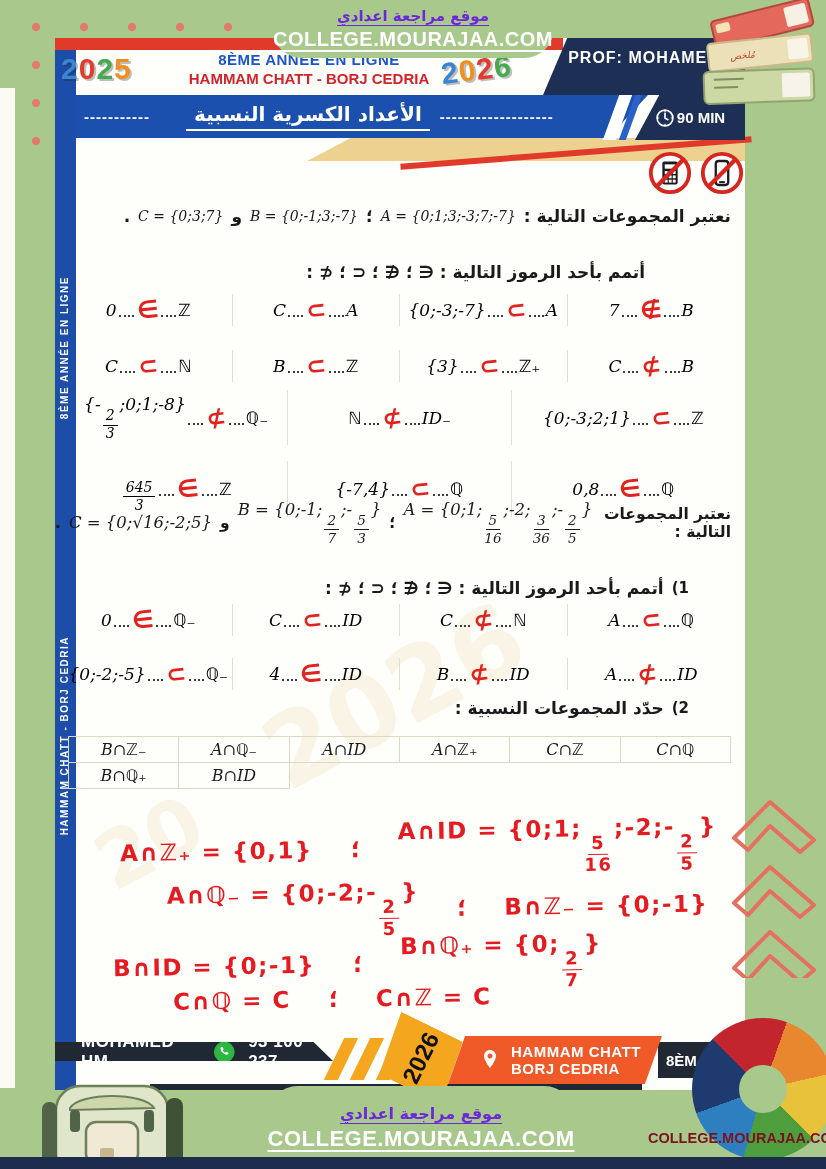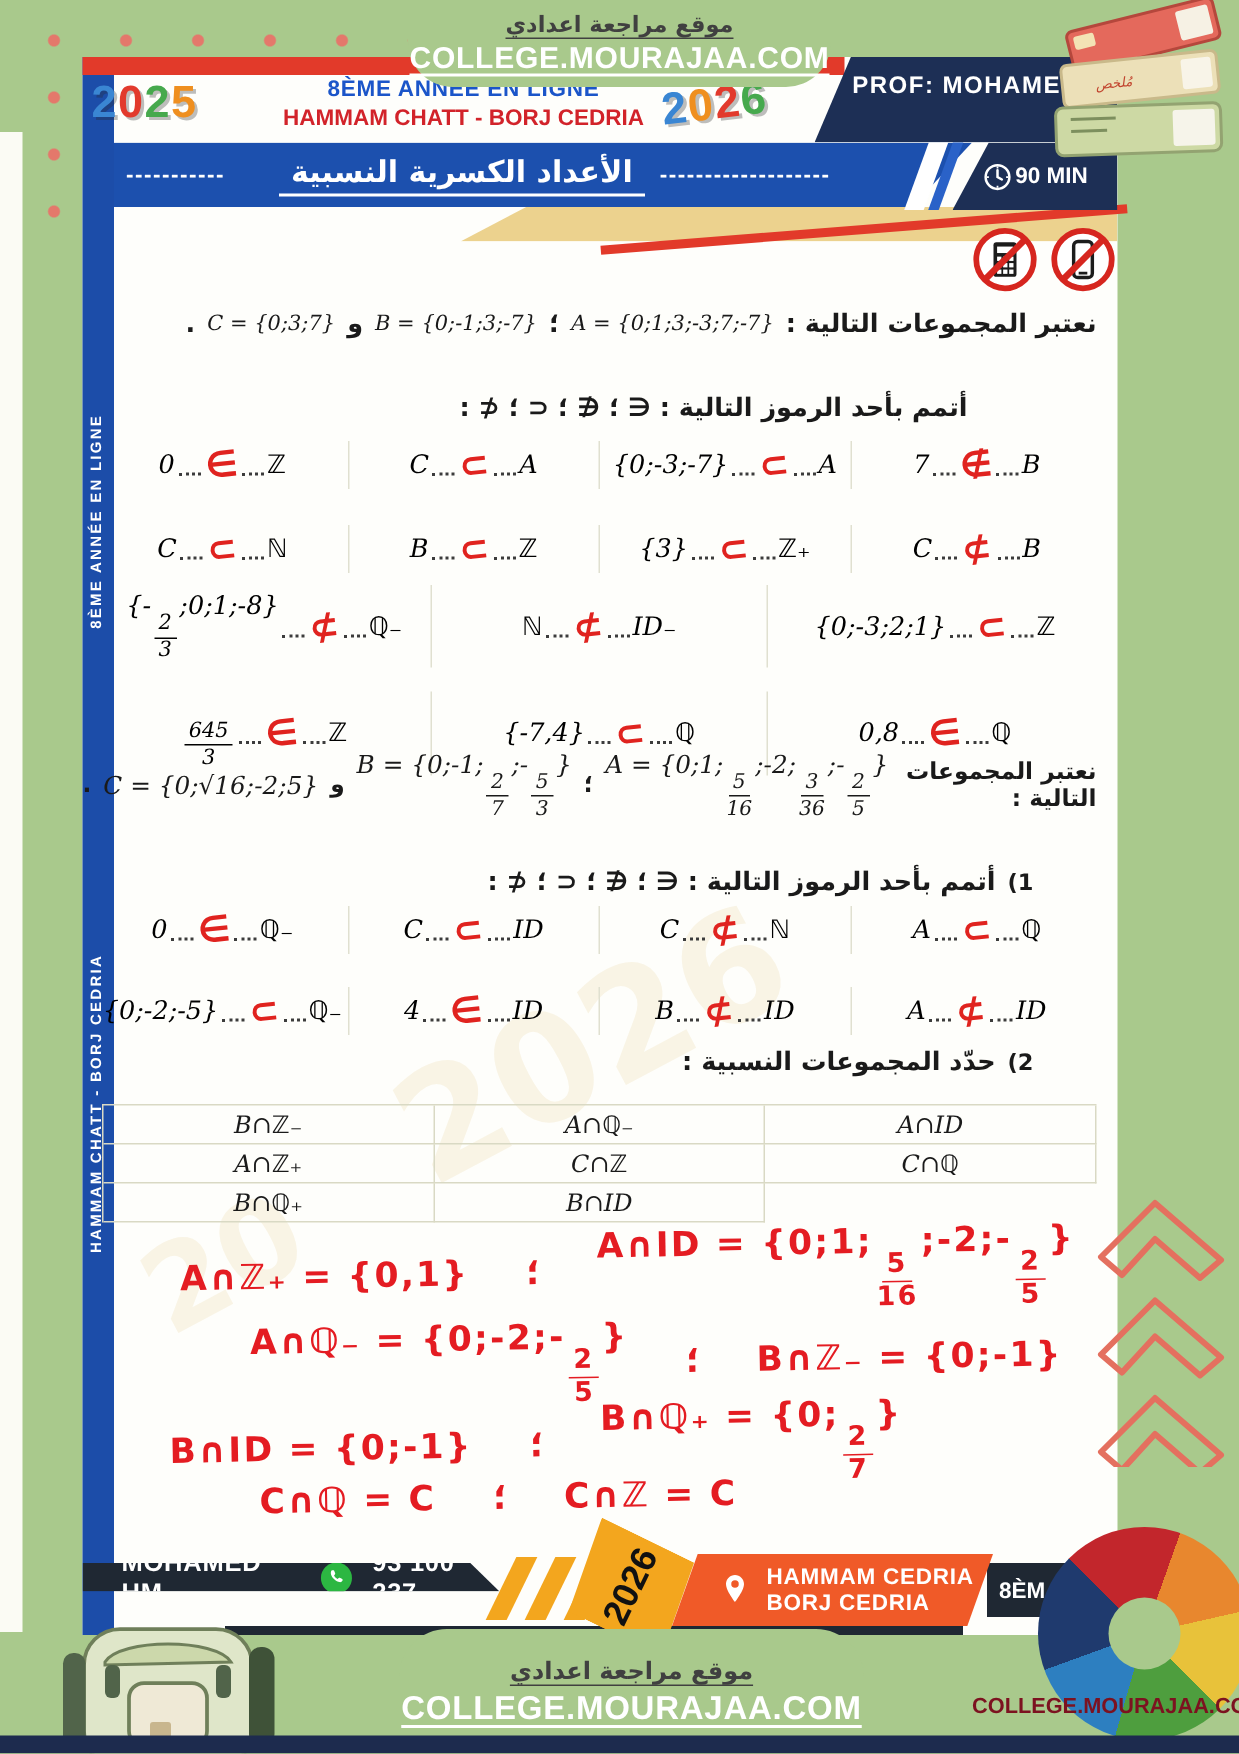--- a/index.html
+++ b/index.html
@@ -78,42 +78,42 @@
   .dots{display:inline-block;width:15px;height:12px;border-bottom:2px dotted #3c3c3c;margin:0 2px;}
   .ans{color:#e0231f;font:700 24px "DejaVu Sans",sans-serif;display:inline-block;
     transform:rotate(-6deg);line-height:1;margin:0 1px;}
   
   .frac{display:inline-flex;flex-direction:column;align-items:center;vertical-align:-0.75em;
     line-height:1;margin:0 2px;font-size:.82em;}
   .frac .fn{border-bottom:1.5px solid currentColor;padding:0 3px 1.5px;display:block;}
   .frac .fd{padding-top:1.5px;display:block;}
   
   .settable{position:absolute;left:13px;top:698px;width:662px;display:grid;
-    grid-template-columns:repeat(3,1fr);border-left:1px solid #d9d9c4;border-top:1px solid #d9d9c4;}
+    grid-template-columns:repeat(6,1fr);border-left:1px solid #d9d9c4;border-top:1px solid #d9d9c4;}
   .settable .tcell{border-right:1px solid #d9d9c4;border-bottom:1px solid #d9d9c4;height:25px;
     display:flex;align-items:center;justify-content:center;
     font-family:"DejaVu Serif","DejaVu Sans",serif;font-style:italic;font-size:16px;color:#1a1a1a;}
   
   .hw-line{position:absolute;display:flex;align-items:center;gap:38px;color:#e41c22;
     font:700 23px "DejaVu Sans",sans-serif;letter-spacing:1.5px;transform:rotate(-1deg);}
   .hw1{top:780px;left:65px;} .hw2{top:840px;left:112px;}
   .hw3{top:896px;left:58px;} .hw4{top:948px;left:118px;}
   .hw-line .frac{font-size:.78em;}
   
   .wm{position:absolute;color:#f3e8cb;font:700 100px "DejaVu Sans",sans-serif;opacity:.45;
     transform:rotate(-28deg);pointer-events:none;}
   .wm1{left:200px;top:600px;} .wm2{left:40px;top:760px;font-size:78px;}
   
   .chevrons{position:absolute;left:726px;top:786px;}
   
   .bubble{position:absolute;background:#a9c98c;display:flex;flex-direction:column;
     align-items:center;justify-content:center;gap:3px;z-index:6;}
   .top-bubble{left:272px;top:0;width:282px;height:58px;border-radius:0 0 30px 30px;}
   .bottom-bubble{left:266px;top:1086px;width:310px;height:83px;border-radius:32px 32px 0 0;}
-  .bubble-ar{color:#404040;font:700 15px "DejaVu Sans",sans-serif;text-decoration:underline;
+  .bubble-ar{color:#6d28d9;font:700 15px "DejaVu Sans",sans-serif;text-decoration:underline;
     text-underline-offset:4px;}
   .bubble-url{color:#fff;font:800 20px "Liberation Sans",sans-serif;letter-spacing:.5px;
     text-decoration:underline;text-underline-offset:4px;}
   .bottom-bubble .bubble-ar{font-size:16px;} .bottom-bubble .bubble-url{font-size:22px;}
   
   .foot-bar{position:absolute;left:55px;top:1042px;width:278px;height:19px;background:#1f2833;
     clip-path:polygon(0 0,93% 0,100% 100%,0 100%);display:flex;align-items:center;gap:13px;
     padding-left:26px;box-sizing:border-box;color:#fff;
     font:900 17px "Liberation Sans",sans-serif;letter-spacing:.5px;z-index:4;}
   .foot-thin{position:absolute;left:150px;top:1084px;width:492px;height:6px;background:#1f2833;z-index:4;}
@@ -518,21 +518,21 @@
   <div class="stripe" style="left:334px"></div>
   <div class="stripe" style="left:360px"></div>
   <div class="stripe" style="left:386px"></div>
   <div class="stripe" style="left:412px"></div>
   <div class="badge2026">2026</div>
   <div class="loc-banner">
     <svg width="24" height="24" viewBox="0 0 24 24">
       <path d="M12 2C8.7 2 6 4.7 6 8c0 4.5 6 12 6 12s6-7.5 6-12c0-3.3-2.7-6-6-6zm0 8.5A2.5 2.5 0 1 1 12 5.5a2.5 2.5 0 0 1 0 5z" fill="#fff"></path>
     </svg>
     <div>
-      <div>HAMMAM CEDRIA</div>
+      <div>HAMMAM CHATT</div>
       <div>BORJ CEDRIA</div>
     </div>
   </div>
   <div class="bar-8eme">8ÈM</div>
   <div class="ring"></div>
 
   <div class="bubble bottom-bubble">
     <div class="bubble-ar">موقع مراجعة اعدادي</div>
     <div class="bubble-url">COLLEGE.MOURAJAA.COM</div>
   </div>

